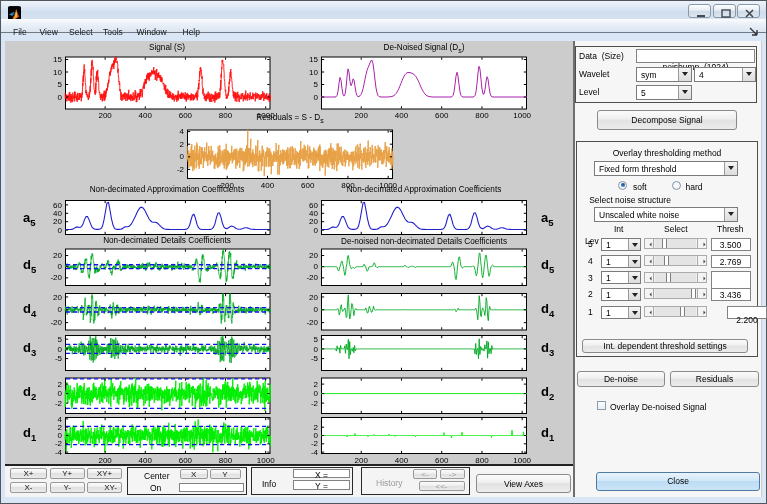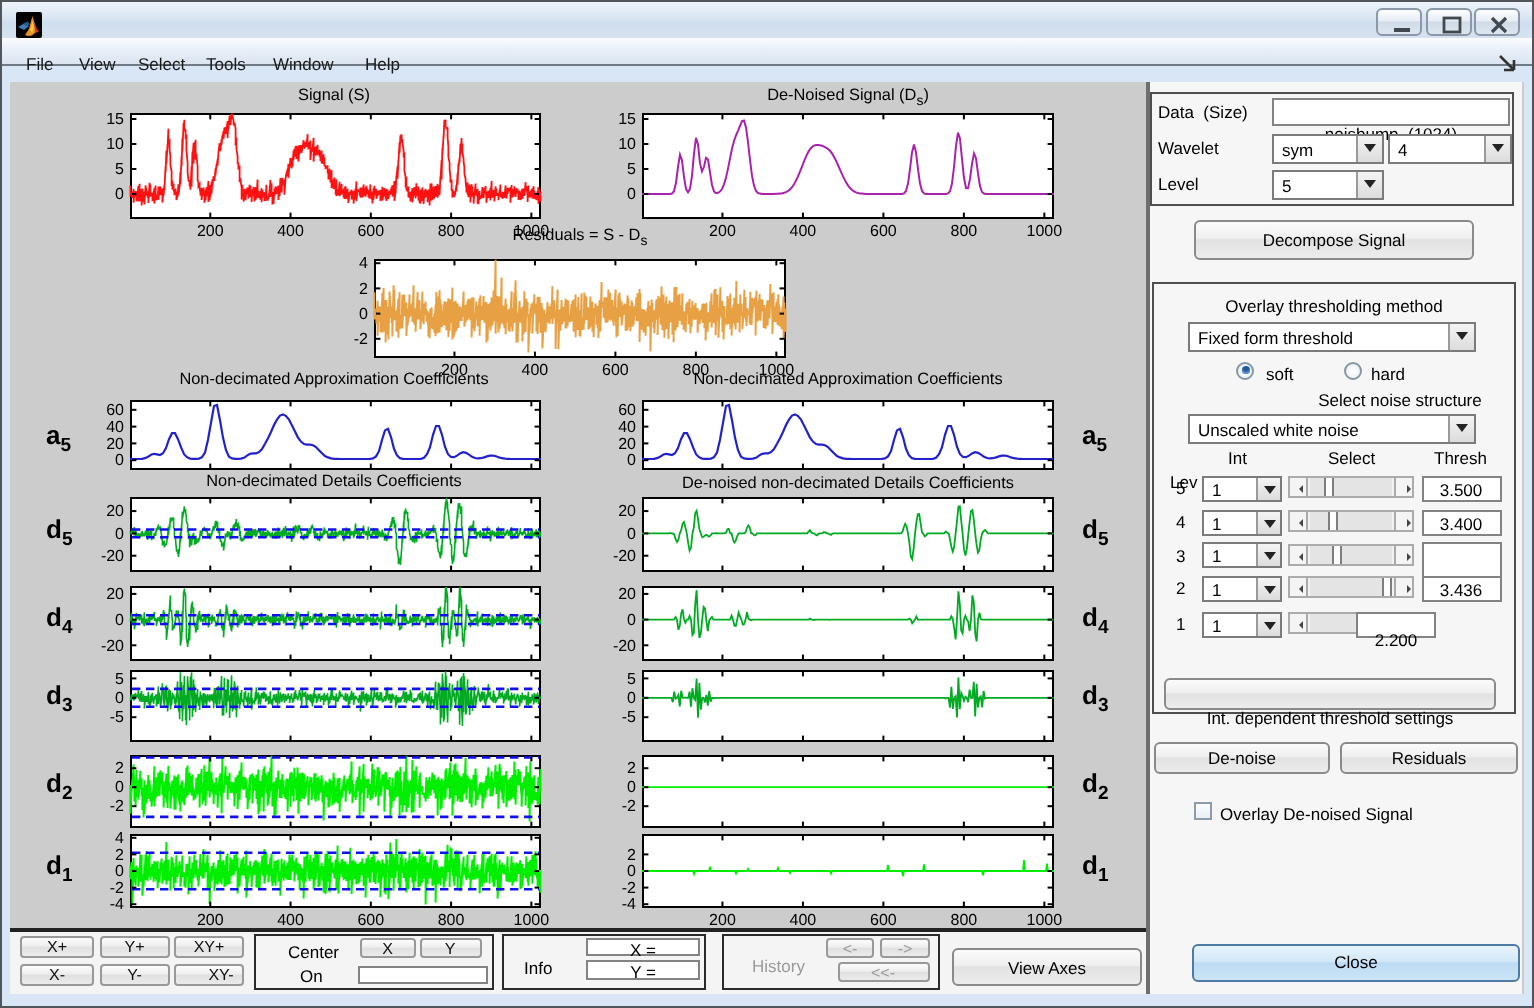--- a/index.html
+++ b/index.html
@@ -495,21 +495,21 @@
 <div class="frame" style="left:576px;top:141px;width:182px;height:216px;"></div>
 <div class="lab" style="left:667px;top:148px;transform:translateX(-50%);">Overlay thresholding method</div>
 <div class="combo" style="left:594px;top:161px;width:144px;height:15px;">
     <span class="tx">Fixed form threshold</span>
     <span class="ar"></span>
   </div>
 <div class="radio sel" style="left:618px;top:180.5px;"></div>
 <div class="lab" style="left:633px;top:182px;">soft</div>
 <div class="radio" style="left:671.5px;top:180.5px;"></div>
 <div class="lab" style="left:685.5px;top:182px;">hard</div>
-<div class="lab" style="left:700px;top:195px;transform:translateX(-50%);">Select noise structure</div>
+<div class="lab" style="left:630px;top:195px;transform:translateX(-50%);">Select noise structure</div>
 <div class="combo" style="left:594px;top:207px;width:144px;height:15px;">
     <span class="tx">Unscaled white noise</span>
     <span class="ar"></span>
   </div>
 <div class="lab" style="left:585px;top:236px;">Lev</div>
 <div class="lab" style="left:614px;top:224px;">Int</div>
 <div class="lab" style="left:664px;top:224px;">Select</div>
 <div class="lab" style="left:717px;top:224px;">Thresh</div>
 <div class="lab" style="left:588px;top:239.2px;">5</div>
 <div class="combo" style="left:601px;top:237.7px;width:40px;height:13px;">
@@ -543,21 +543,21 @@
       </svg>
     </span>
     <span class="sl-ar" style="right:0;border-left:1px solid #aaa;">
       <svg width="9" height="9" style="position:absolute;left:2px;top:1px;">
         <path d="M3.5 2.5 L5.5 4.5 L3.5 6.5 Z" fill="#444"></path>
       </svg>
     </span>
     <span style="position:absolute;left:10px;right:10px;top:0;bottom:0;background:#e4e4e4;"></span>
     <span class="sl-thumb" style="left:19.5px;"></span>
   </div>
-<div class="field" style="left:710.5px;top:254.5px;width:40px;height:13px;padding-top:1.5px;">3.400</div>
+<div class="field" style="left:710.5px;top:254.5px;width:40px;height:13px;padding-top:1.5px;">2.769</div>
 <div class="lab" style="left:588px;top:272.7px;">3</div>
 <div class="combo" style="left:601px;top:271.2px;width:40px;height:13px;">
     <span class="tx" style="top:1px;">1</span>
     <span class="ar" style="width:12px;"></span>
   </div>
 <div class="slider" style="left:643.5px;top:271.7px;width:63.5px;height:11px;">
     <span class="sl-ar" style="left:0;border-right:1px solid #aaa;">
       <svg width="9" height="9" style="position:absolute;left:1px;top:1px;">
         <path d="M5.5 2.5 L3.5 4.5 L5.5 6.5 Z" fill="#444"></path>
       </svg>
@@ -603,22 +603,22 @@
       </svg>
     </span>
     <span class="sl-ar" style="right:0;border-left:1px solid #aaa;">
       <svg width="9" height="9" style="position:absolute;left:2px;top:1px;">
         <path d="M3.5 2.5 L5.5 4.5 L3.5 6.5 Z" fill="#444"></path>
       </svg>
     </span>
     <span style="position:absolute;left:10px;right:10px;top:0;bottom:0;background:#e4e4e4;"></span>
     <span class="sl-thumb" style="left:35.5px;"></span>
   </div>
-<div class="field" style="left:678px;top:305.5px;width:40px;height:13px;padding-top:8px;">2.200</div>
-<div class="btn" style="left:582px;top:339px;width:166px;height:14px;padding-top:14px;">Int. dependent threshold settings</div>
+<div class="field" style="left:727px;top:305.5px;width:40px;height:13px;padding-top:8px;">2.200</div>
+<div class="btn" style="left:582px;top:339px;width:166px;height:14px;padding-top:1px;">Int. dependent threshold settings</div>
 
 <div class="btn" style="left:577px;top:371px;width:88px;height:16px;padding-top:2px;">De-noise</div>
 <div class="btn" style="left:670px;top:371px;width:89px;height:16px;padding-top:2px;">Residuals</div>
 <div class="check" style="left:597px;top:401px;"></div>
 <div class="lab" style="left:610px;top:402px;">Overlay De-noised Signal</div>
 <div class="btn" style="left:596px;top:472px;width:164px;height:19px;padding-top:3px;background:linear-gradient(#e8f3fc,#d2e8f8 45%,#bcdcf4 50%,#cce4f6);border:1px solid #4d7ba5;">Close</div>
 
 <div id="toolbar"></div>
 <div class="tbtn" style="left:10px;top:467.5px;width:37px;height:11px;">X+</div>
 <div class="tbtn" style="left:49.5px;top:467.5px;width:35.5px;height:11px;">Y+</div>

